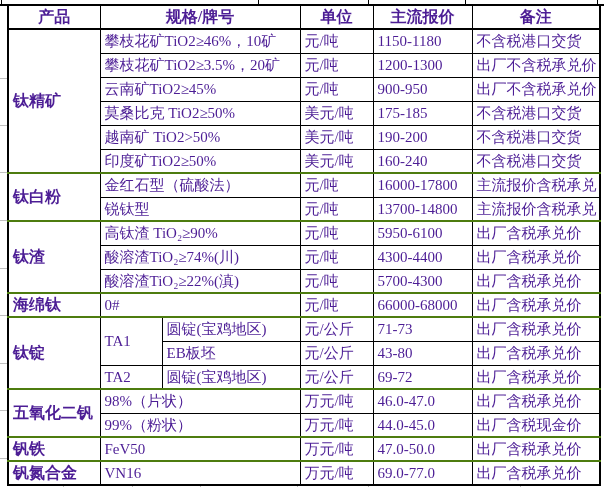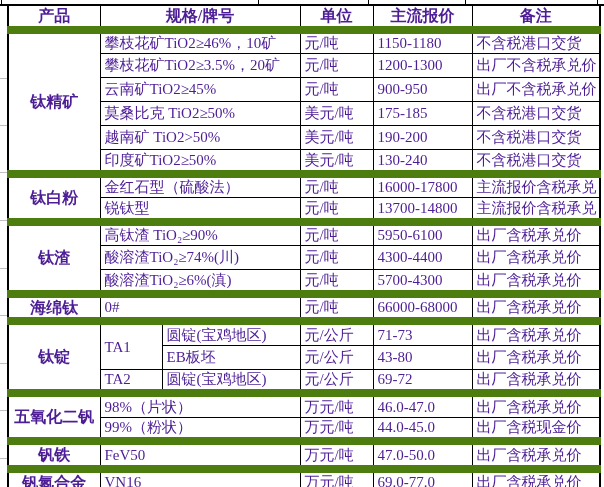--- a/index.html
+++ b/index.html
@@ -42,25 +42,25 @@
   }
   table.price { border: 2px solid #000; }
   table.price th {
     font-weight: bold;
     text-align: center;
     font-size: 16px;
     border-bottom: 2px solid #000;
   }
   table.price td.product {
     font-weight: bold;
-    text-align: center;
+    text-align: left;
     font-size: 16px;
   }
   table.price tr { height: 24px; }
-  table.price tr.grp td { border-top: 8px solid #4d7c0f; margin-top: 40px; }
+  table.price tr.grp td { border-top: 2px solid #4d7c0f; margin-top: 40px; }
 </style>
 </head>
 <body>
 
 <div id="screen">
 
   <div class="top-strip"></div>
   <div class="top-vline" style="left:1px"></div>
   <div class="top-vline" style="left:258px"></div>
   <div class="top-vline" style="left:368px"></div>
@@ -129,21 +129,21 @@
       </tr>
       <tr>
         <td colspan="2">越南矿 TiO2&gt;50%</td>
         <td>美元/吨</td>
         <td>190-200</td>
         <td>不含税港口交货</td>
       </tr>
       <tr>
         <td colspan="2">印度矿TiO2≥50%</td>
         <td>美元/吨</td>
-        <td>130-240</td>
+        <td>160-240</td>
         <td>不含税港口交货</td>
       </tr>
       <tr class="grp">
         <td class="product" rowspan="2">钛白粉</td>
         <td colspan="2">金红石型（硫酸法）</td>
         <td>元/吨</td>
         <td>16000-17800</td>
         <td>主流报价含税承兑</td>
       </tr>
       <tr>
@@ -159,21 +159,21 @@
         <td>5950-6100</td>
         <td>出厂含税承兑价</td>
       </tr>
       <tr>
         <td colspan="2">酸溶渣TiO₂≥74%(川)</td>
         <td>元/吨</td>
         <td>4300-4400</td>
         <td>出厂含税承兑价</td>
       </tr>
       <tr>
-        <td colspan="2">酸溶渣TiO₂≥6%(滇)</td>
+        <td colspan="2">酸溶渣TiO₂≥22%(滇)</td>
         <td>元/吨</td>
         <td>5700-4300</td>
         <td>出厂含税承兑价</td>
       </tr>
       <tr class="grp">
         <td class="product">海绵钛</td>
         <td colspan="2">0#</td>
         <td>元/吨</td>
         <td>66000-68000</td>
         <td>出厂含税承兑价</td>

